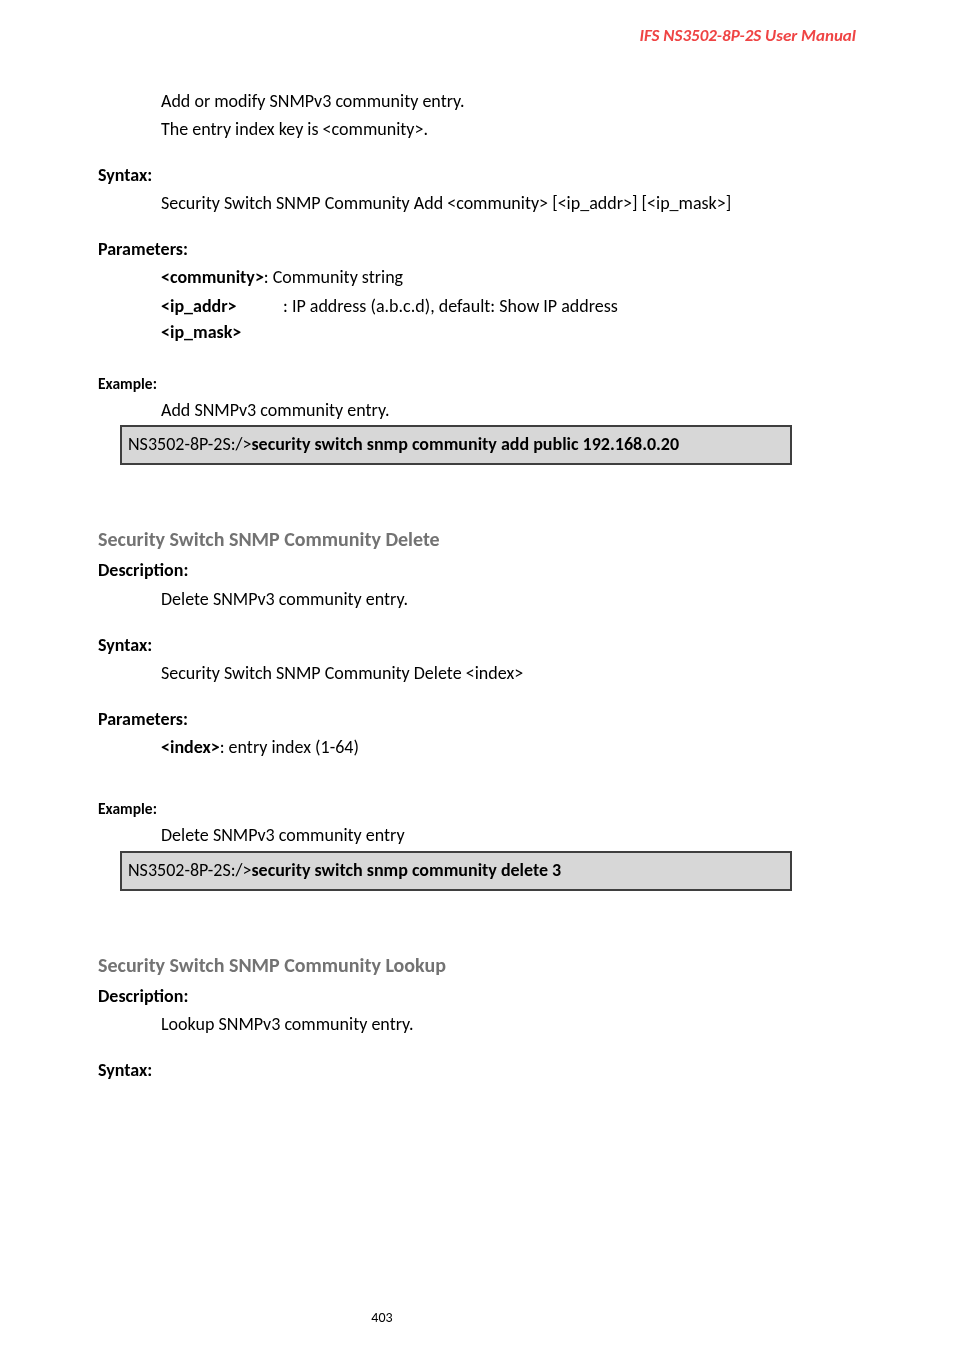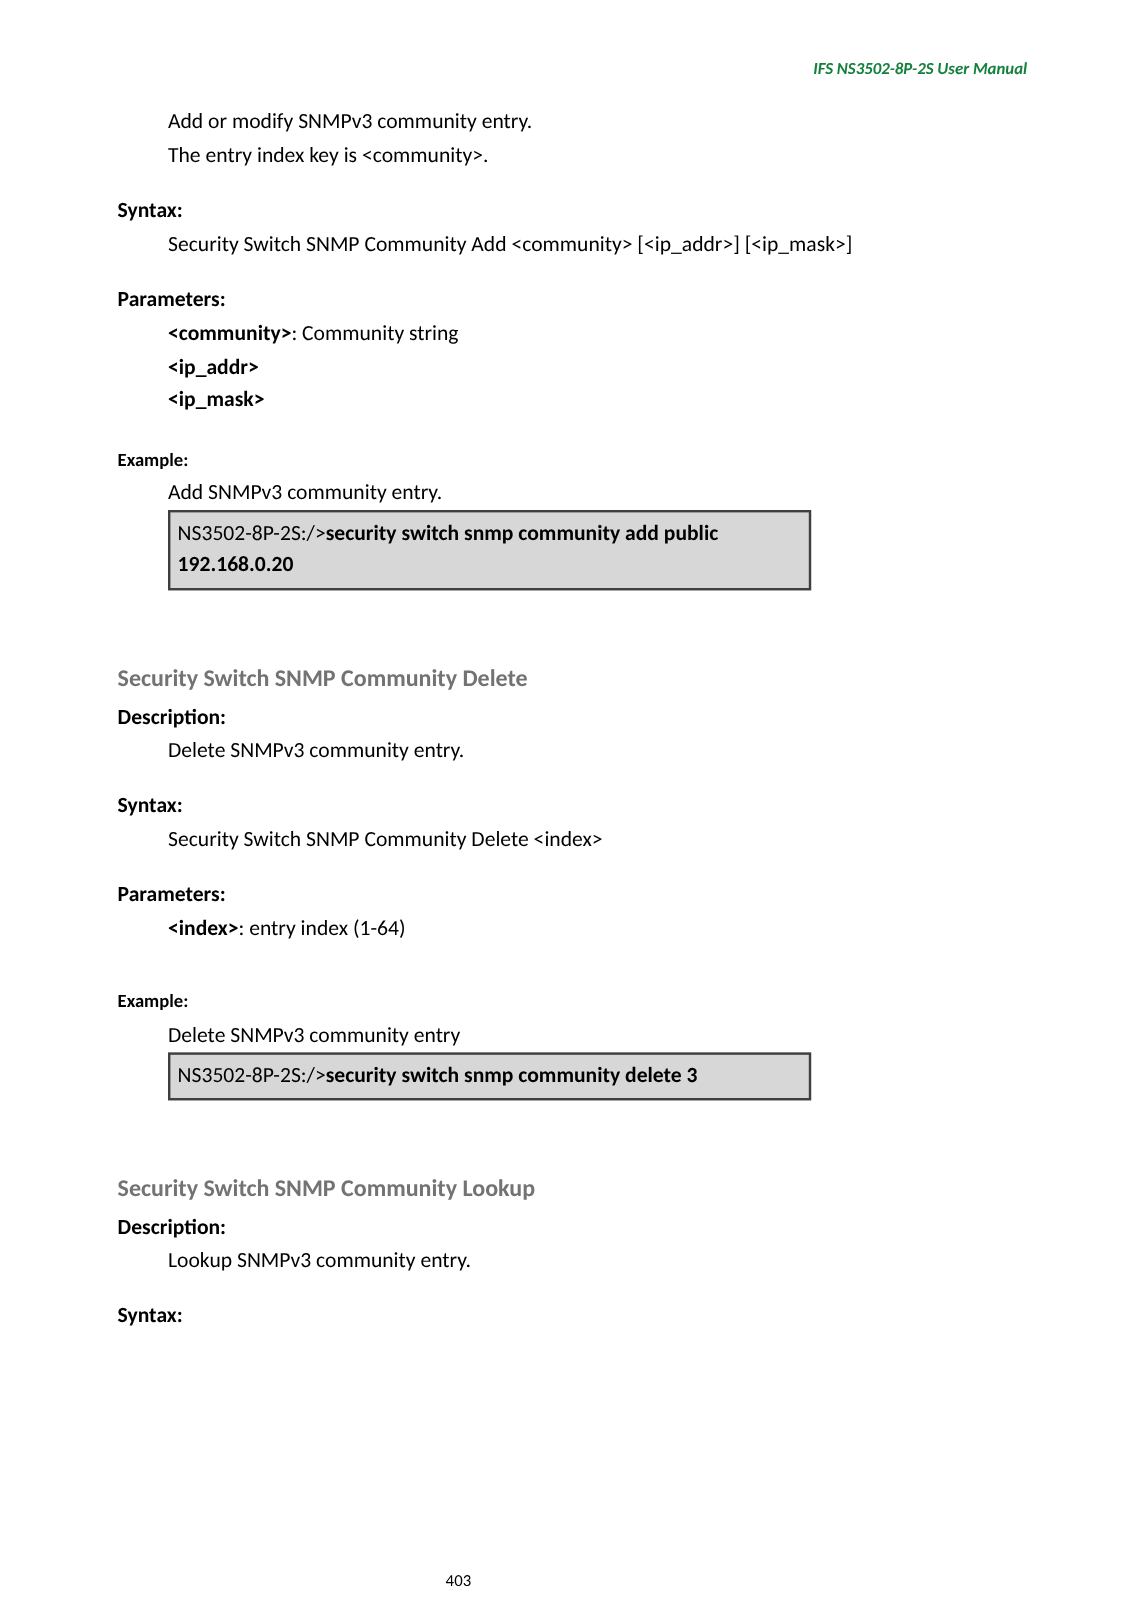--- a/index.html
+++ b/index.html
@@ -8,27 +8,27 @@
     font-family: Calibri, "Segoe UI", Arial, sans-serif;
     background: #fff;
     color: #000;
     padding: 58px 98px 40px 98px;
     position: relative;
     font-size: 18px;
     line-height: 1.45;
   }
   .header-line {
     position: absolute;
-    top: 48px; right: 98px;
-    font-size: 14px;
+    top: 24px; right: 98px;
+    font-size: 17px;
     font-style: italic;
     font-weight: bold;
-    color: #15803d;
+    color: #ef4444;
   }
-  .ind { margin-left: 42px; }
+  .ind { margin-left: 63px; }
   .para { margin-bottom: 2px; }
   .gap-s { height: 18px; }
   .gap-m { height: 28px; }
   .gap-l { height: 42px; }
   .bold { font-weight: bold; }
   .h-blue {
     color: #737373;
     font-weight: bold;
     font-size: 20px;
     margin-bottom: 3px;
@@ -37,22 +37,22 @@
     font-weight: bold;
     font-size: 18px;
     margin-bottom: 2px;
   }
   .ex-label {
     font-weight: bold;
     font-size: 15.5px;
     margin-bottom: 2px;
   }
   .codebox {
-    margin-left: 42px;
-    width: 536px;
+    margin-left: 22px;
+    width: 672px;
     border: 2.5px solid #3f3f3f;
     background: #d7d7d7;
     padding: 4px 6px 6px 6px;
     font-size: 18px;
     line-height: 1.45;
   }
   .footer-num {
     position: absolute;
     bottom: 22px;
     left: 0;
@@ -80,20 +80,21 @@
 <div class="ind para">Security Switch SNMP Community Add &lt;community&gt; [&lt;ip_addr&gt;] [&lt;ip_mask&gt;]</div>
 
 <div class="gap-s"></div>
 
 <div class="label-bold">Parameters:</div>
 <div class="ind para">
   <span class="bold">&lt;community&gt;</span><span>: Community string</span>
 </div>
 <div class="ind param-row">
   <span class="param-key">&lt;ip_addr&gt;</span>
+  <span class="param-val">: IP address (a.b.c.d), default: Show IP address</span>
 </div>
 <div class="ind param-row">
   <span class="param-key">&lt;ip_mask&gt;</span>
 </div>
 
 <div class="gap-m"></div>
 
 <div class="ex-label">Example:</div>
 <div class="ind para">Add SNMPv3 community entry.</div>
 <div class="codebox">

